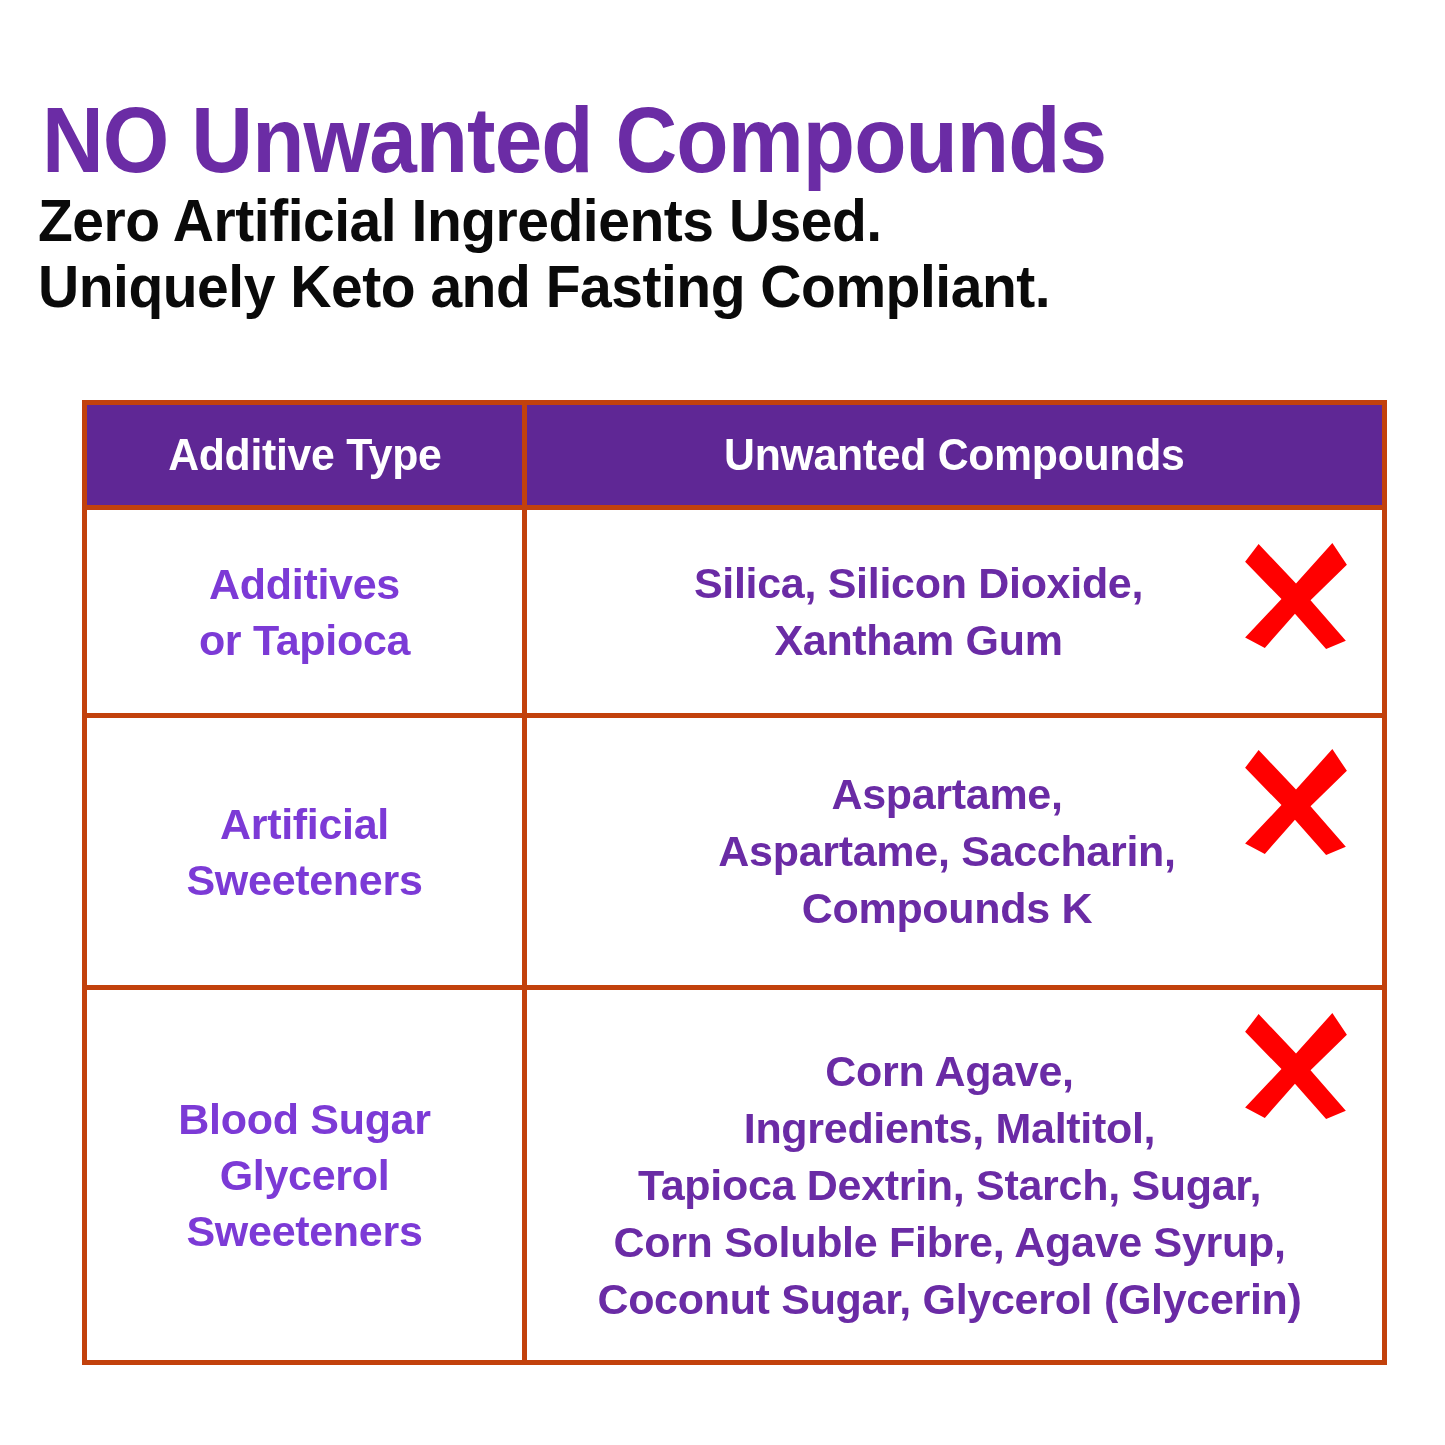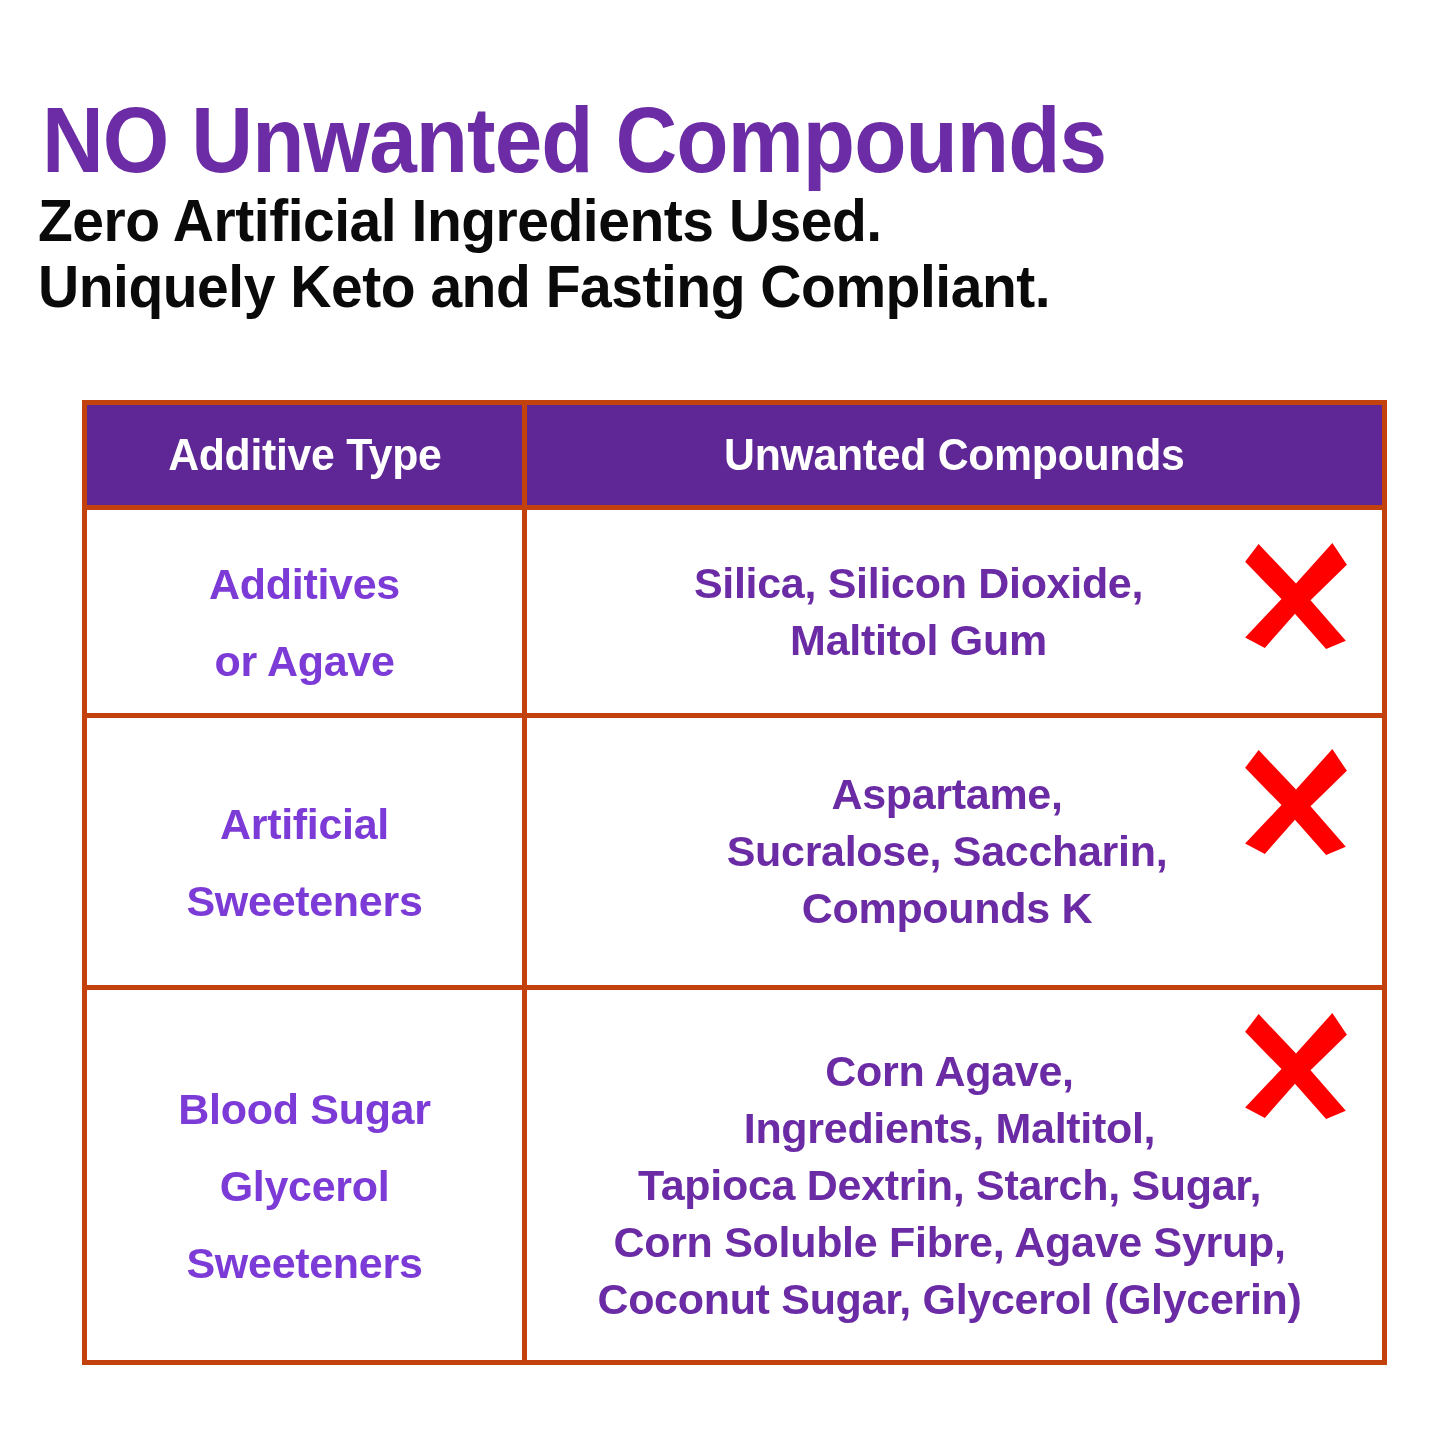--- a/index.html
+++ b/index.html
@@ -91,21 +91,21 @@
     font-family: "Liberation Sans", sans-serif;
     font-weight: bold;
   }
 
   td.type-cell {
     color: #7C3AD6;
     font-size: 43px;
     line-height: 56px;
     letter-spacing: -0.3px;
   }
-  td.type-cell .line { display: block; margin-top: 21px; }
+  td.type-cell .line { display: block; }
 
   td.comp-cell {
     position: relative;
     color: #6A2BA5;
     font-size: 43px;
     line-height: 57px;
     letter-spacing: -0.3px;
   }
   td.comp-cell .comp-text { display: block; }
   td.comp-cell .comp-text .line { display: block; }
@@ -156,44 +156,44 @@
       <th>
         <span class="th-text">Unwanted Compounds</span>
       </th>
     </tr>
   </thead>
   <tbody>
 
     <tr class="row-additives">
       <td class="type-cell">
         <span class="line">Additives</span>
-        <span class="line">or Agave</span>
+        <span class="line">or Tapioca</span>
       </td>
       <td class="comp-cell">
         <span class="comp-text">
           <span class="line">Silica, Silicon Dioxide,</span>
-          <span class="line">Maltitol Gum</span>
+          <span class="line">Xantham Gum</span>
         </span>
         <span class="x-mark">
           <svg viewBox="0 0 100 104" xmlns="http://www.w3.org/2000/svg" aria-hidden="true">
             <polygon fill="#FF0000" points="14,2 50,40 85,1 99,22 64,56 98,95 79,103 49,69 20,102 1,92 36,55 1,19"></polygon>
           </svg>
         </span>
       </td>
     </tr>
 
     <tr class="row-sweeteners">
       <td class="type-cell">
         <span class="line">Artificial</span>
         <span class="line">Sweeteners</span>
       </td>
       <td class="comp-cell">
         <span class="comp-text">
           <span class="line">Aspartame,</span>
-          <span class="line">Sucralose, Saccharin,</span>
+          <span class="line">Aspartame, Saccharin,</span>
           <span class="line">Compounds K</span>
         </span>
         <span class="x-mark">
           <svg viewBox="0 0 100 104" xmlns="http://www.w3.org/2000/svg" aria-hidden="true">
             <polygon fill="#FF0000" points="14,2 50,40 85,1 99,22 64,56 98,95 79,103 49,69 20,102 1,92 36,55 1,19"></polygon>
           </svg>
         </span>
       </td>
     </tr>
 

